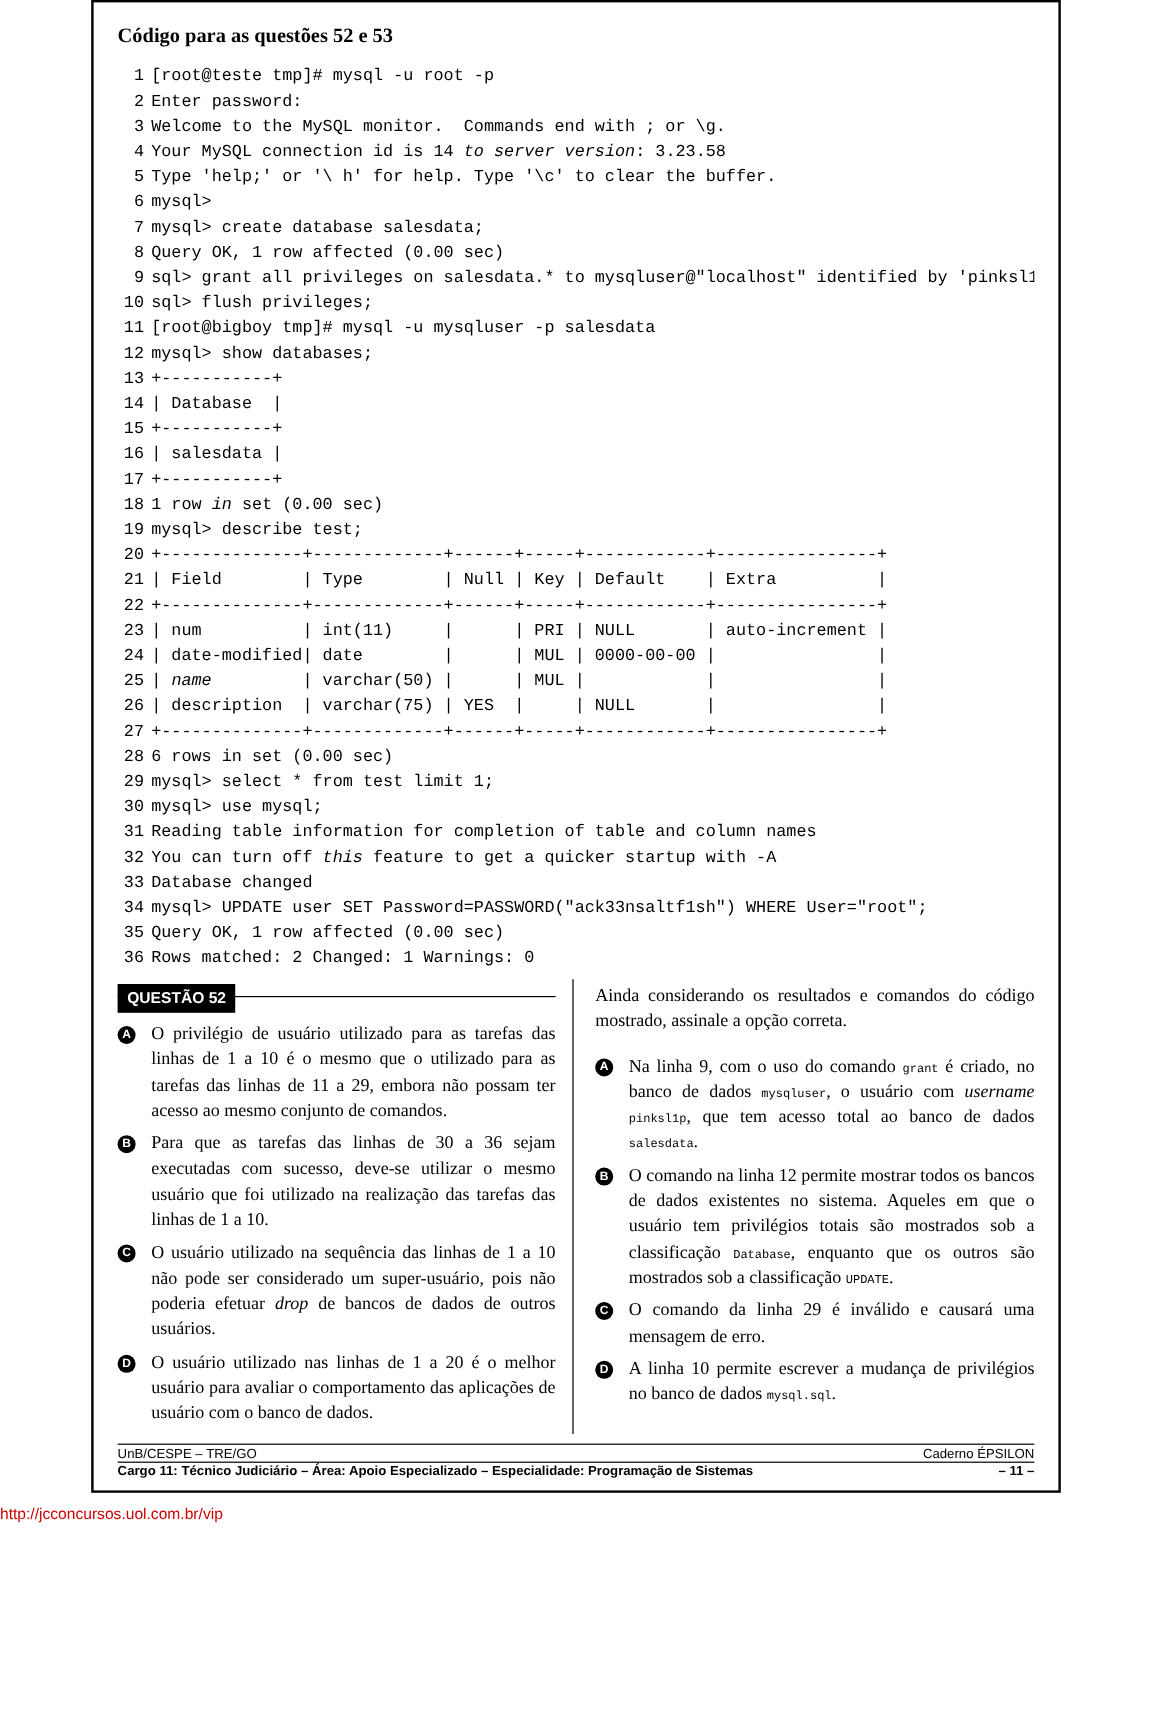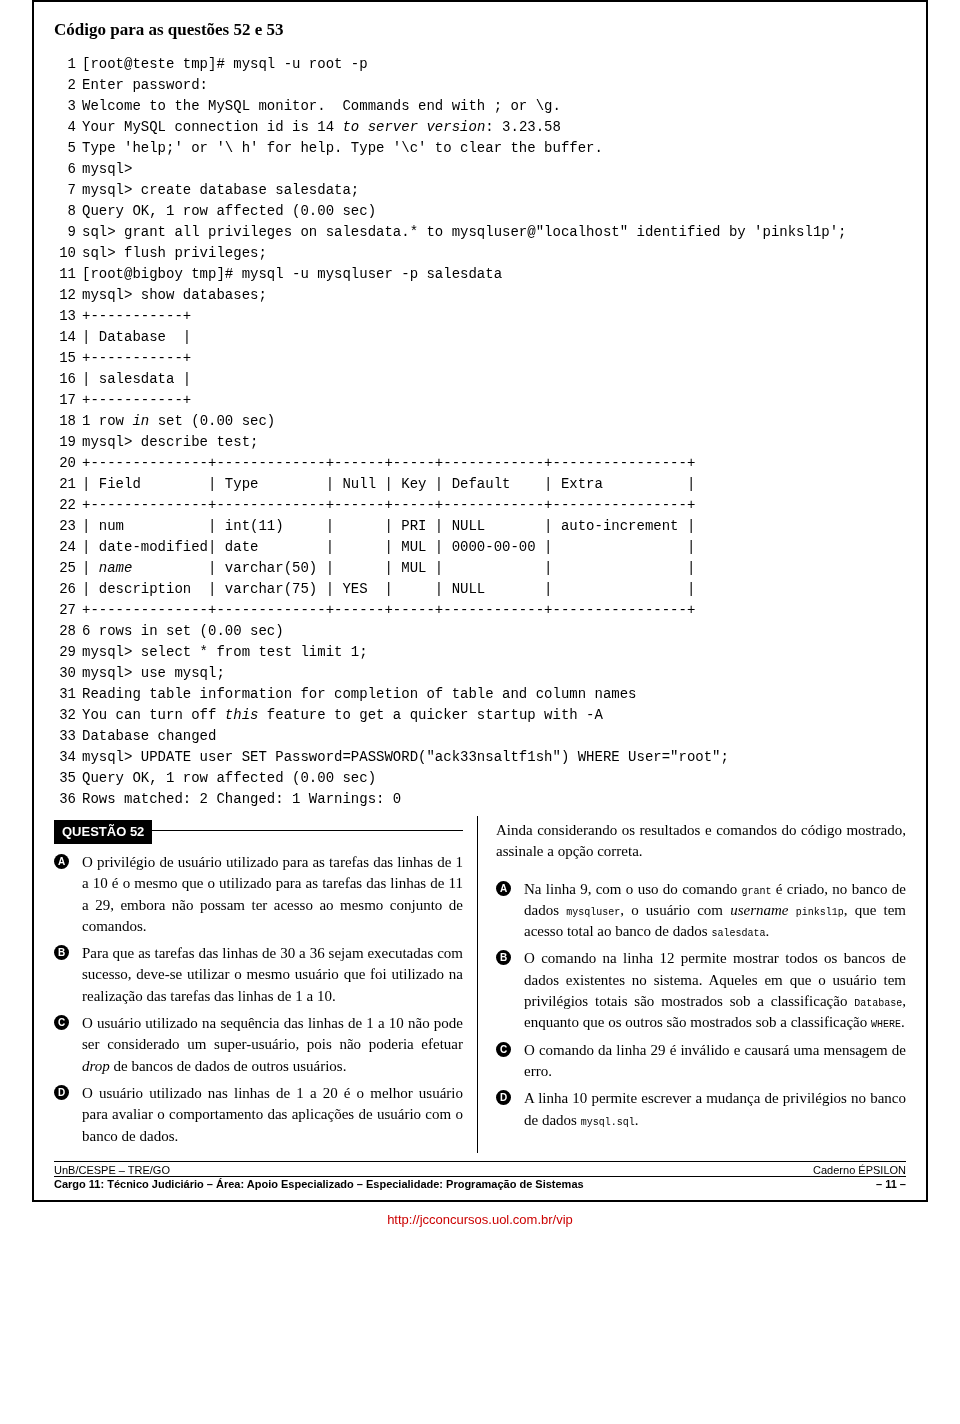--- a/index.html
+++ b/index.html
@@ -3,21 +3,21 @@
 <meta charset="utf-8">
 <style>
   body {
     margin: 0;
     padding: 0;
     background: #fff;
     font-family: "Times New Roman", Times, serif;
     color: #000;
   }
   .page {
-    width: 896px;
+    width: 808px;
     margin: 0 auto;
     border: 2px solid #000;
     padding: 18px 20px 10px 20px;
     box-sizing: border-box;
     position: relative;
   }
   .section-title {
     font-weight: bold;
     font-size: 17px;
     margin-bottom: 14px;
@@ -94,21 +94,21 @@
   .footer {
     margin-top: 8px;
     border-top: 1px solid #000;
     font-family: Arial, Helvetica, sans-serif;
     font-size: 11px;
     padding-top: 2px;
   }
   .footer .r1 { display: flex; justify-content: space-between; }
   .footer .r2 { display: flex; justify-content: space-between; font-weight: bold; border-top: 1px solid #000; padding-top: 1px;}
   .url-line {
-    text-align: center;
+    text-align: left;
     font-family: Arial, Helvetica, sans-serif;
     font-size: 13px;
     color: #c00;
     margin-top: 10px;
     margin-bottom: 10px;
   }
 </style>
 </head>
 <body>
 
@@ -147,21 +147,21 @@
 
     <div class="col right">
       <div class="q-stem">Ainda considerando os resultados e comandos do código mostrado, assinale a opção correta.</div>
       <div class="opt-list">
         <div class="opt">
           <div class="bullet"><span class="circ">A</span></div>
           <div class="txt">Na linha 9, com o uso do comando <span class="mono-inline">grant</span> é criado, no banco de dados <span class="mono-inline">mysqluser</span>, o usuário com <i>username</i> <span class="mono-inline">pinksl1p</span>, que tem acesso total ao banco de dados <span class="mono-inline">salesdata</span>.</div>
         </div>
         <div class="opt">
           <div class="bullet"><span class="circ">B</span></div>
-          <div class="txt">O comando na linha 12 permite mostrar todos os bancos de dados existentes no sistema. Aqueles em que o usuário tem privilégios totais são mostrados sob a classificação <span class="mono-inline">Database</span>, enquanto que os outros são mostrados sob a classificação <span class="mono-inline">WHERE</span>.</div>
+          <div class="txt">O comando na linha 12 permite mostrar todos os bancos de dados existentes no sistema. Aqueles em que o usuário tem privilégios totais são mostrados sob a classificação <span class="mono-inline">Database</span>, enquanto que os outros são mostrados sob a classificação <span class="mono-inline">UPDATE</span>.</div>
         </div>
         <div class="opt">
           <div class="bullet"><span class="circ">C</span></div>
           <div class="txt">O comando da linha 29 é inválido e causará uma mensagem de erro.</div>
         </div>
         <div class="opt">
           <div class="bullet"><span class="circ">D</span></div>
           <div class="txt">A linha 10 permite escrever a mudança de privilégios no banco de dados <span class="mono-inline">mysql.sql</span>.</div>
         </div>
       </div>

